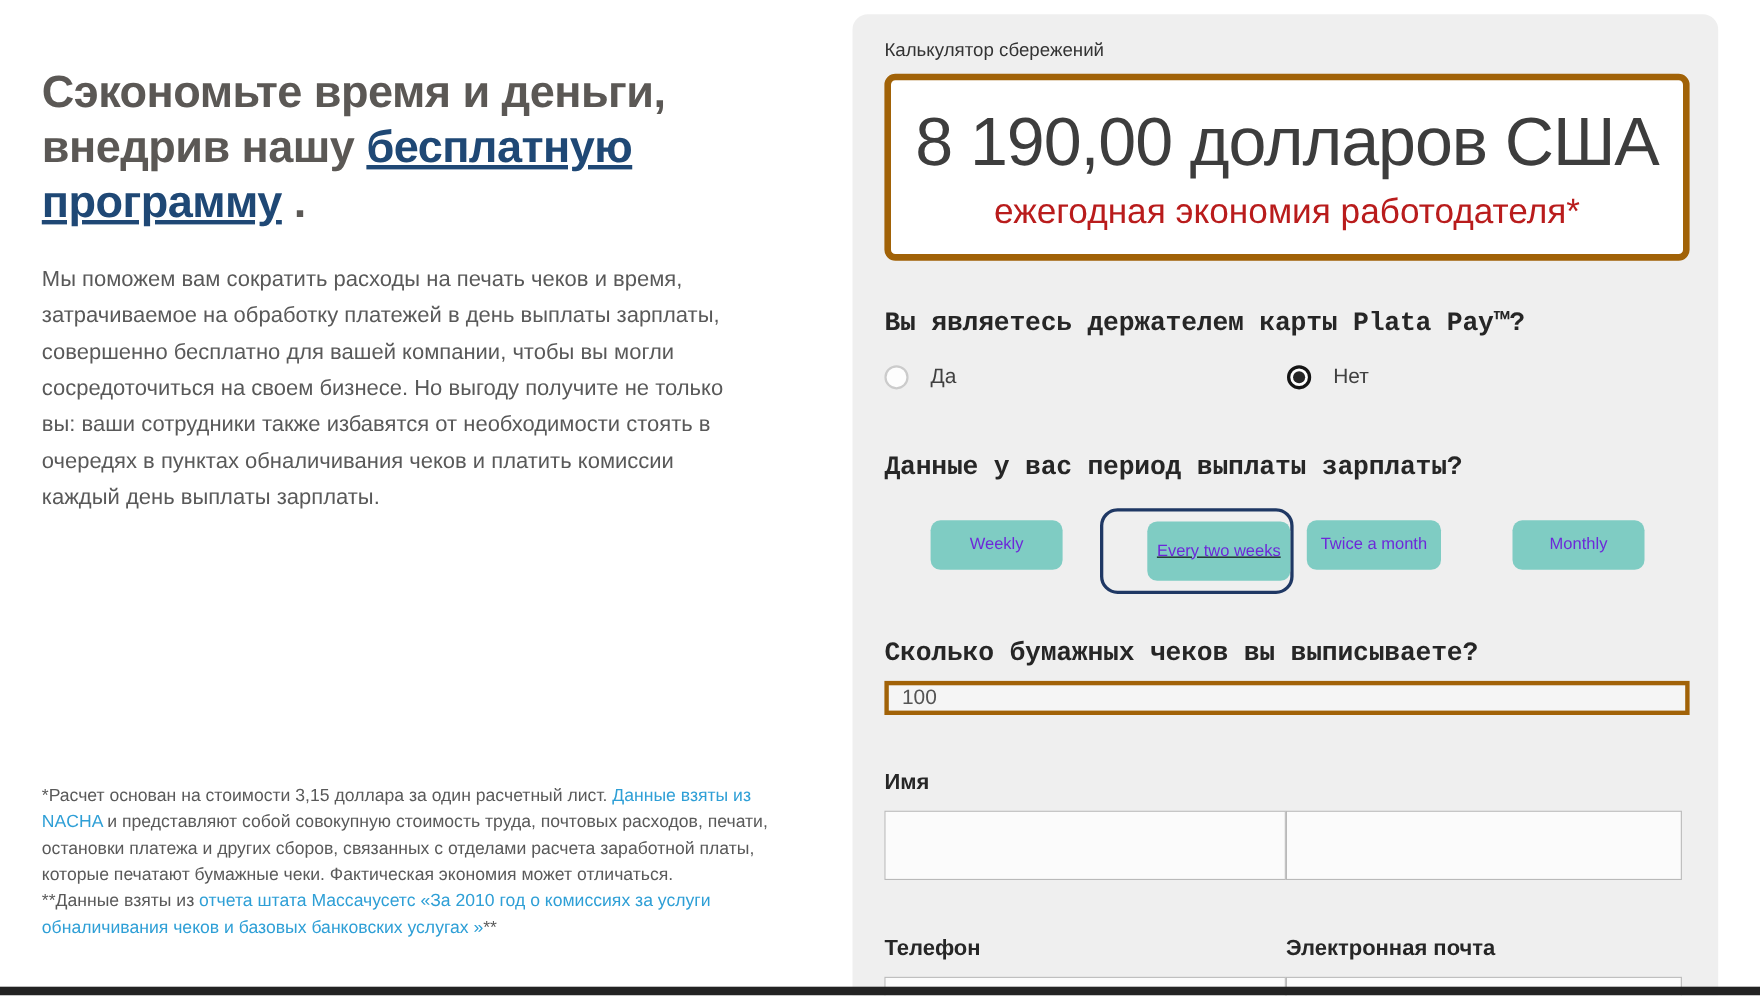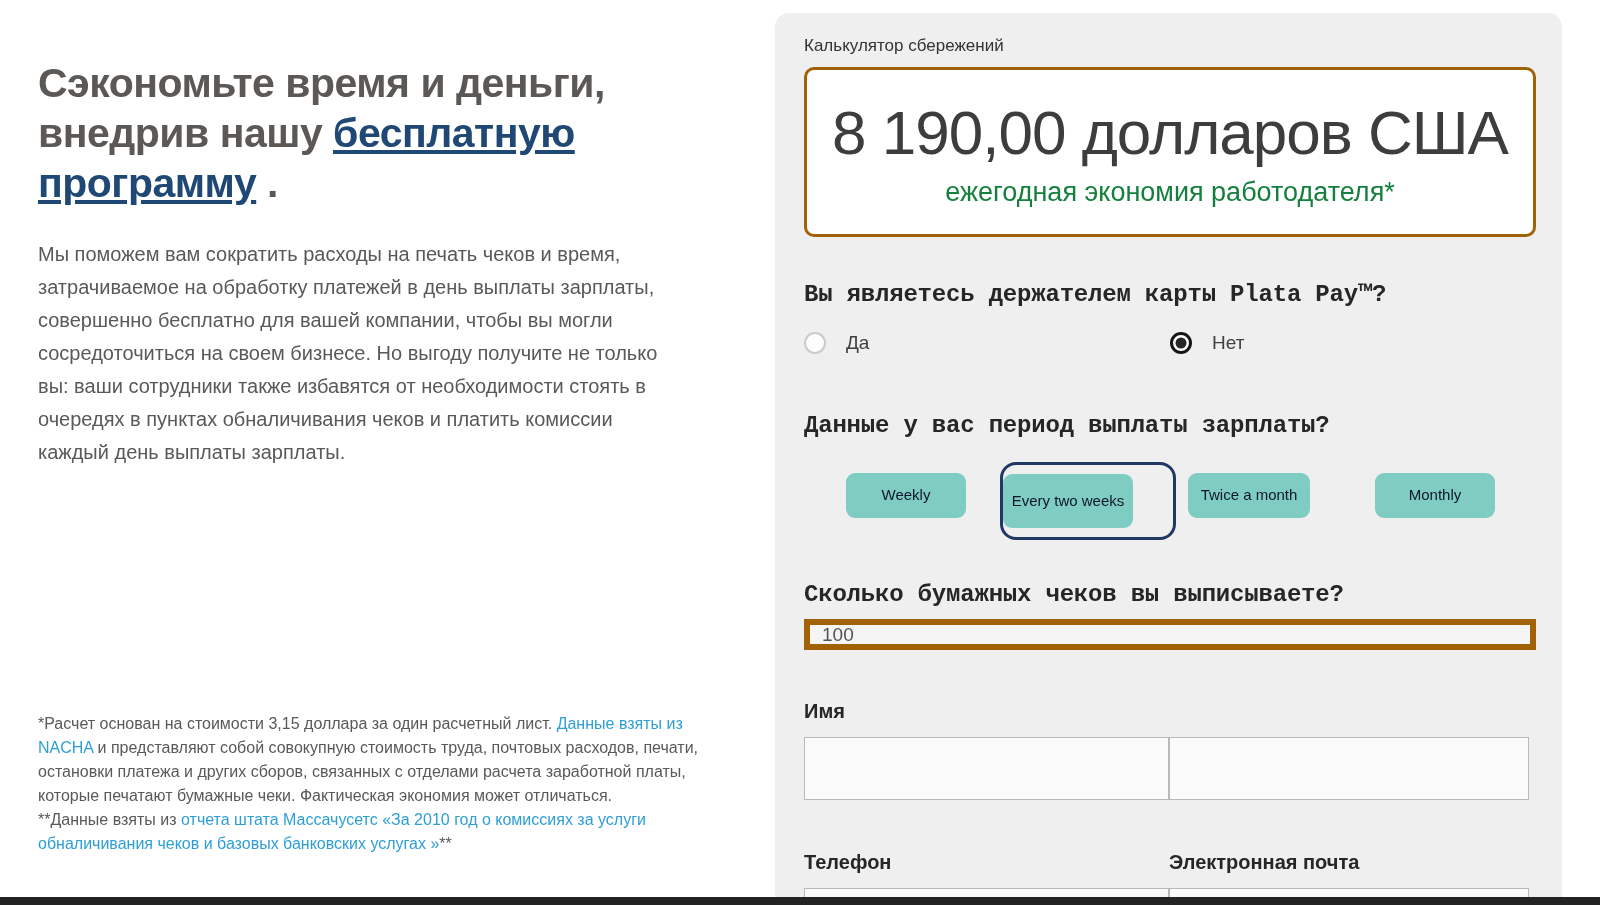--- a/index.html
+++ b/index.html
@@ -16,51 +16,51 @@
               font-size:16px; line-height:24px; color:#595959; }
   .footnote a { color:#2e9fd6; text-decoration:none; cursor:pointer; }
 
   
   .panel { position:absolute; left:775px; top:13px; width:787px; height:892px;
            background:#efefef; border-radius:14px 14px 0 0;
            padding:0 26px 0 29px; overflow:hidden; }
   .panel-title { margin-top:23px; font-size:17px; color:#333333; }
 
   .result-card { margin-top:11px; height:170px; background:#ffffff;
-                 border:3px solid #a16207; border-radius:10px;
+                 border:6px solid #a16207; border-radius:10px;
                  display:flex; flex-direction:column; align-items:center; justify-content:center; gap:9px; }
   .amount { font-size:62px; color:#3d3d3d; white-space:nowrap; letter-spacing:-1px; }
-  .caption { font-size:27px; color:#15803d; }
+  .caption { font-size:32px; color:#b91c1c; }
 
   .q { font-weight:bold; font-size:24px; color:#262626; letter-spacing:-0.2px;font-family:Liberation Mono, monospace; }
   .q1 { margin-top:44px; } .q2 { margin-top:58px; } .q3 { margin-top:41px; }
 
   .radio-row { margin-top:24px; display:grid; grid-template-columns:366px 1fr; }
   .radio-opt { display:flex; align-items:center; gap:20px; cursor:pointer; }
   .radio { width:22px; height:22px; border-radius:50%; flex:0 0 auto; }
   .radio.off { border:2px solid #cbcbcb; background:#fdfdfd; }
   .radio.on  { border:3px solid #151515; background:#ffffff; position:relative; }
   .radio.on::after { content:""; position:absolute; left:50%; top:50%; width:11px; height:11px;
                      transform:translate(-50%,-50%); border-radius:50%; background:#262626; }
   .radio-label { font-size:19px; color:#404040; }
 
   .period-row { position:relative; margin-top:23px; height:78px; }
-  .pbtn { position:absolute; background:#7fccc3; color:#0f172a; border:none; border-radius:9px;
+  .pbtn { position:absolute; background:#7fccc3; color:#6d28d9; border:none; border-radius:9px;
           font-size:15px; line-height:1.25; display:flex; align-items:center; justify-content:center;
           text-align:center; cursor:pointer; font-family:"Liberation Sans", sans-serif; }
   .pbtn.b0 { left:42px;  top:11px; width:120px; height:45px; }
   .sel-outline { position:absolute; left:196px; top:0; width:176px; height:78px;
                  border:3px solid #1f3864; border-radius:16px;
-                 display:flex; align-items:center; justify-content:flex-start; }
+                 display:flex; align-items:center; justify-content:flex-end;text-decoration:underline; }
   .pbtn.b1 { position:static; width:130px; height:54px; }
   .pbtn.b2 { left:384px; top:11px; width:122px; height:45px; }
   .pbtn.b3 { left:571px; top:11px; width:120px; height:45px; }
 
   .checks-input { margin-top:11px; width:100%; height:31px; background:#f5f5f5;
-                  border:6px solid #a16207; font-size:19px; color:#555555; padding:0 12px;
+                  border:4px solid #a16207; font-size:19px; color:#555555; padding:0 12px;
                   font-family:"Liberation Sans", sans-serif; }
 
   .form-row { display:grid; grid-template-columns:365px 360px; }
   .labels1 { margin-top:50px; } .labels2 { margin-top:51px; }
   .field-label { font-weight:bold; font-size:20px; color:#262626; }
   .inputs-row { margin-top:14px; }
   .big-input { width:100%; height:63px; background:#fbfbfb; border:1px solid #b9b9b9;
                font-size:18px; color:#444; padding:6px 10px; font-family:"Liberation Sans", sans-serif; }
   .big-input.short { height:60px; }
 

